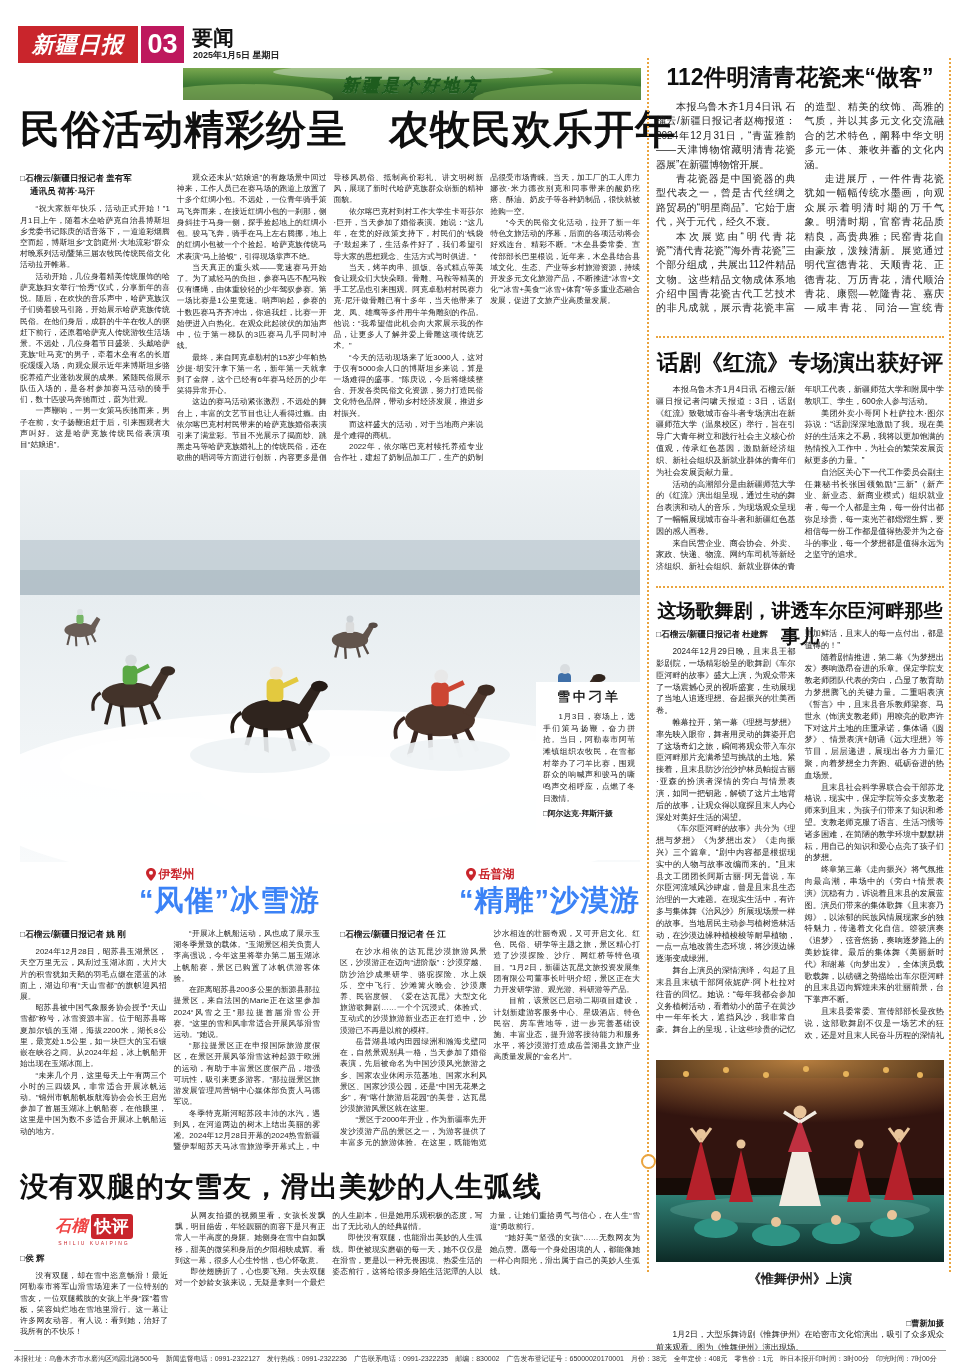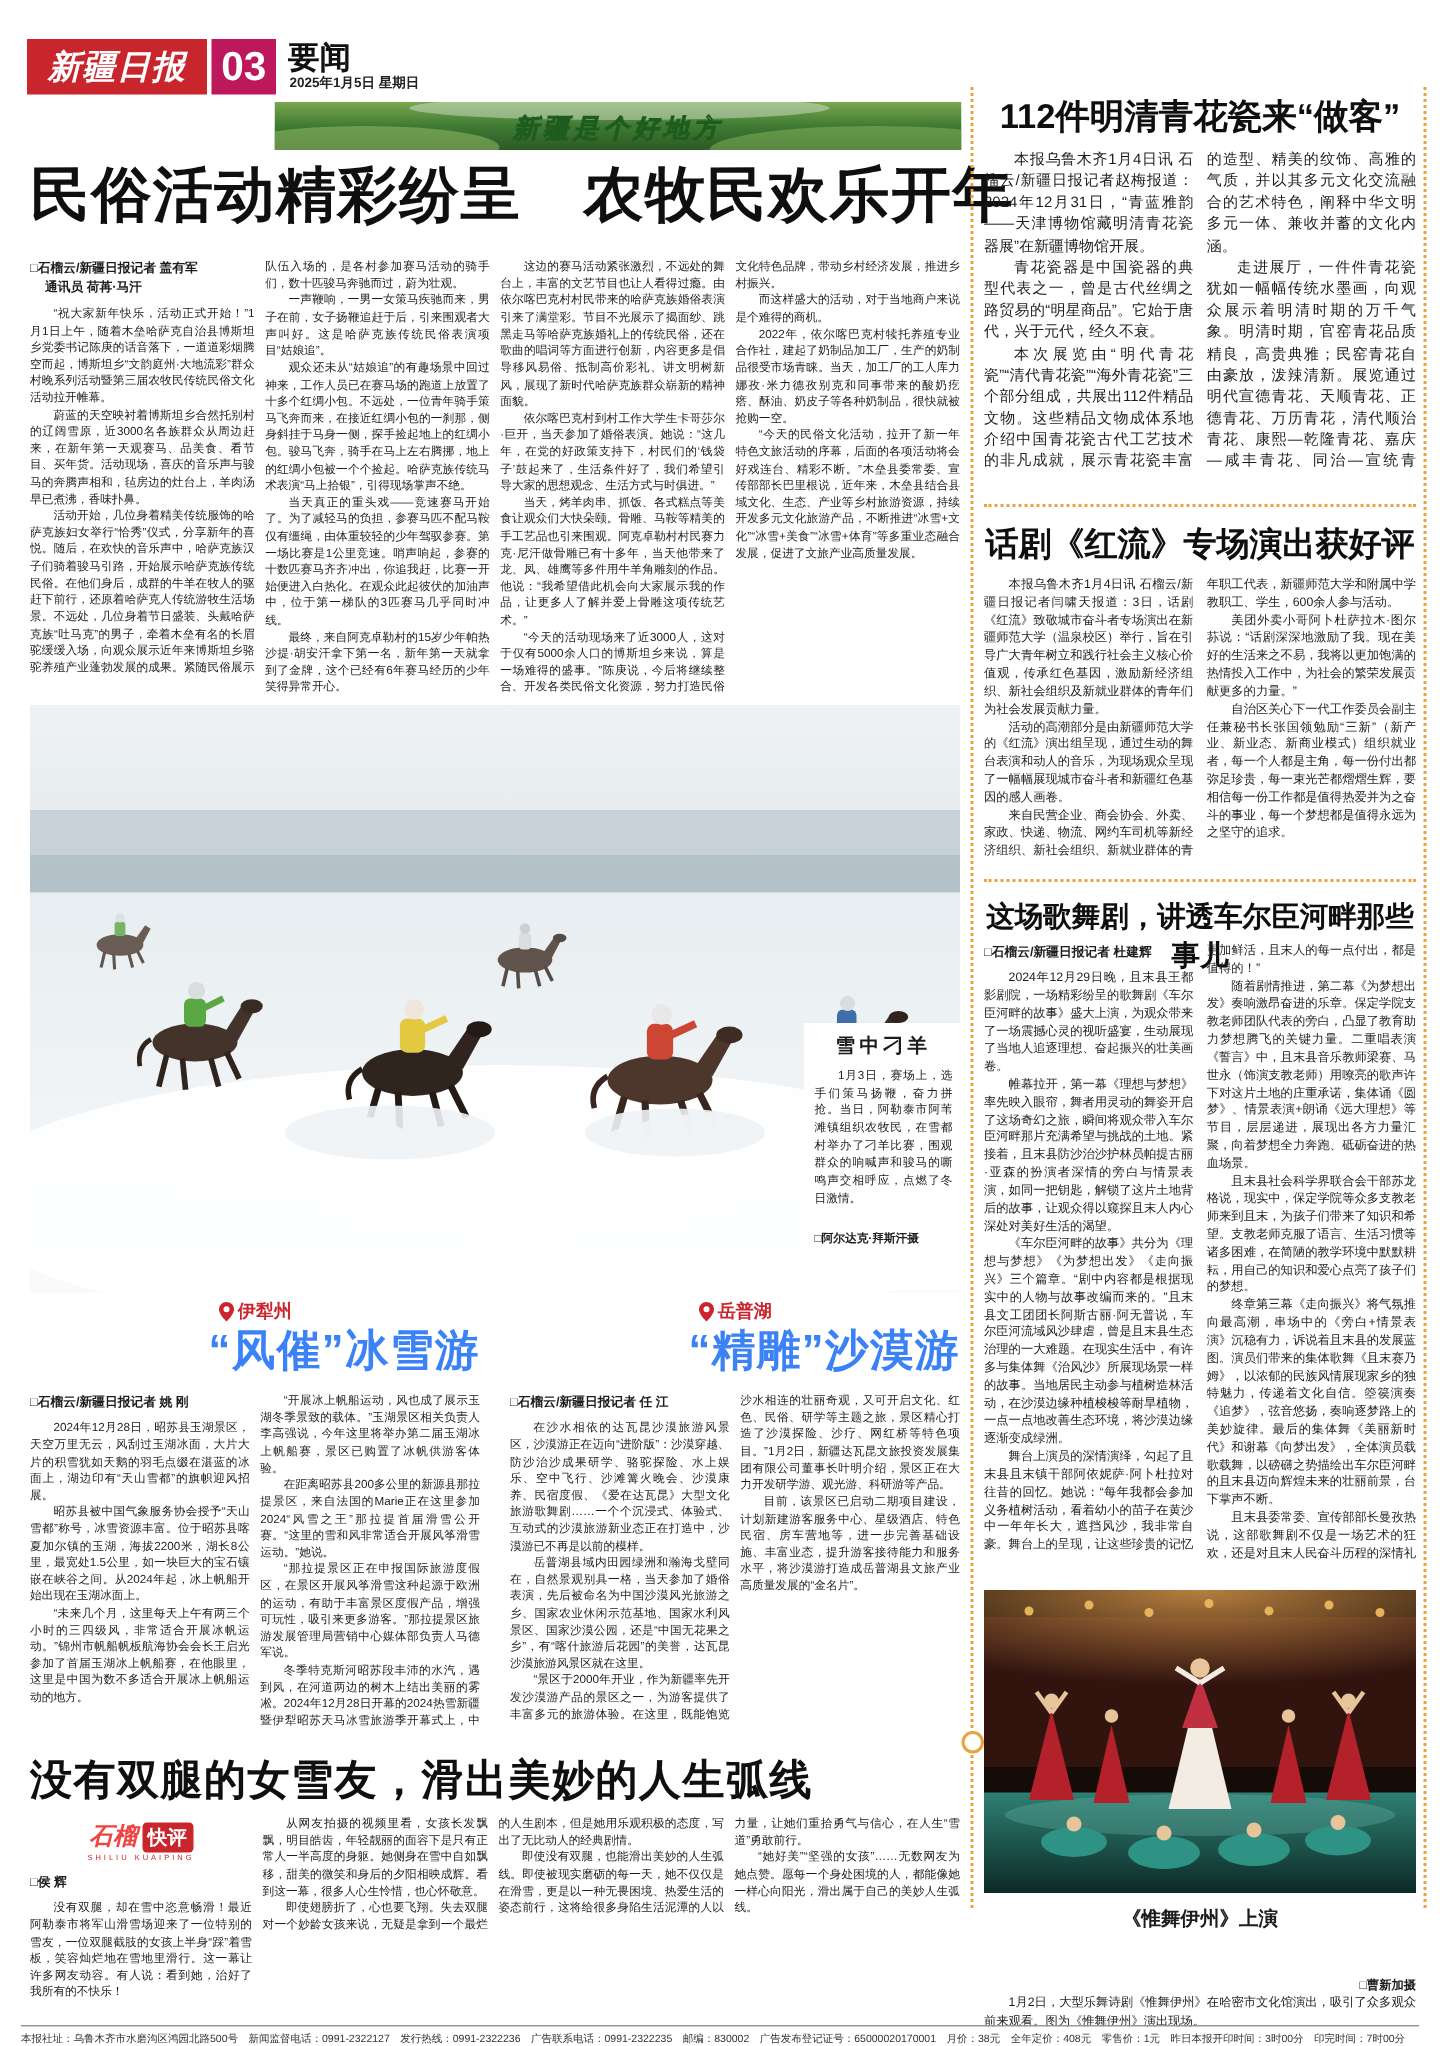--- a/index.html
+++ b/index.html
@@ -40,30 +40,30 @@
   .cols2{column-count:2;}
   .para{margin:0;text-indent:2em;}
   .byline{font-size:8.5px;font-weight:900;line-height:1.55;margin-bottom:5px;break-inside:avoid;}
   .byline-line{white-space:nowrap;}
 
   
   .cap-box{left:536px;top:682px;width:104px;height:178px;background:#fff;box-sizing:border-box;
            padding:6px 5px 4px 7px;}
   .cap-title{font-size:13px;font-weight:900;text-align:center;letter-spacing:3px;margin-bottom:5px;}
   .cap-text{font-size:7.8px;line-height:1.5;text-align:justify;text-indent:2em;}
-  .cap-credit{font-size:7.8px;font-weight:900;margin-top:15px;}
+  .cap-credit{font-size:7.8px;font-weight:900;margin-top:3px;}
 
   
   .comm-headline{left:20px;top:1168px;width:620px;font-size:28px;font-weight:900;color:#0f0f0f;letter-spacing:1px;}
   .comm-wrap{left:20px;top:1210px;width:620px;height:138px;display:flex;gap:7px;}
   .comm-left{width:148px;flex:0 0 148px;}
   .comm-logo{display:flex;align-items:center;justify-content:center;gap:3px;margin:4px 0 1px 0;}
   .logo-script{color:#ef4444;font-size:16px;font-weight:700;font-style:italic;
                font-family:"Liberation Serif","DejaVu Serif",serif;}
-  .logo-box{background:#c9252c;color:#fff;font-size:13px;font-weight:900;padding:1px 4px;border-radius:3px;}
+  .logo-box{background:#c9252c;color:#fff;font-size:17px;font-weight:900;padding:1px 4px;border-radius:3px;}
   .logo-en{text-align:center;font-size:5px;color:#c9252c;letter-spacing:2px;margin-bottom:6px;}
   .comm-right{flex:1;}
 
   .footer{left:14px;top:1350px;width:932px;border-top:1px solid #999;padding-top:3px;
           font-size:7px;color:#333;white-space:nowrap;overflow:hidden;}
 
   svg{display:block;}
 </style>
 </head>
 <body>
@@ -94,21 +94,20 @@
 
   <div class="abs lead-headline">民俗活动精彩纷呈　农牧民欢乐开年</div>
 
   <div class="abs bodytext cols4" style="left:20px;top:172px;width:620px;height:294px;">
     <div class="byline">
       <div class="byline-line">□石榴云/新疆日报记者 盖有军</div>
       <div class="byline-line" style="padding-left:10px;">通讯员 荷苒·马汗</div>
     </div>
     <div>
         <p class="para">“祝大家新年快乐，活动正式开始！”1月1日上午，随着木垒哈萨克自治县博斯坦乡党委书记陈庚的话音落下，一道道彩烟腾空而起，博斯坦乡“文韵庭州·大地流彩”群众村晚系列活动暨第三届农牧民传统民俗文化活动拉开帷幕。</p>
-        <p class="para">蔚蓝的天空映衬着博斯坦乡合然托别村的辽阔雪原，近3000名各族群众从周边赶来，在新年第一天观赛马、品美食、看节目、买年货。活动现场，喜庆的音乐声与骏马的奔腾声相和，毡房边的灶台上，羊肉汤早已煮沸，香味扑鼻。</p>
         <p class="para">活动开始，几位身着精美传统服饰的哈萨克族妇女举行“恰秀”仪式，分享新年的喜悦。随后，在欢快的音乐声中，哈萨克族汉子们骑着骏马引路，开始展示哈萨克族传统民俗。在他们身后，成群的牛羊在牧人的驱赶下前行，还原着哈萨克人传统游牧生活场景。不远处，几位身着节日盛装、头戴哈萨克族“吐马克”的男子，牵着木垒有名的长眉驼缓缓入场，向观众展示近年来博斯坦乡骆驼养殖产业蓬勃发展的成果。紧随民俗展示队伍入场的，是各村参加赛马活动的骑手们，数十匹骏马奔驰而过，蔚为壮观。</p>
         <p class="para">一声鞭响，一男一女策马疾驰而来，男子在前，女子扬鞭追赶于后，引来围观者大声叫好。这是哈萨克族传统民俗表演项目“姑娘追”。</p>
         <p class="para">观众还未从“姑娘追”的有趣场景中回过神来，工作人员已在赛马场的跑道上放置了十多个红绸小包。不远处，一位青年骑手策马飞奔而来，在接近红绸小包的一刹那，侧身斜挂于马身一侧，探手捡起地上的红绸小包。骏马飞奔，骑手在马上左右腾挪，地上的红绸小包被一个个捡起。哈萨克族传统马术表演“马上拾银”，引得现场掌声不绝。</p>
         <p class="para">当天真正的重头戏——竞速赛马开始了。为了减轻马的负担，参赛马匹不配马鞍仅有缰绳，由体重较轻的少年驾驭参赛。第一场比赛是1公里竞速。哨声响起，参赛的十数匹赛马齐齐冲出，你追我赶，比赛一开始便进入白热化。在观众此起彼伏的加油声中，位于第一梯队的3匹赛马几乎同时冲线。</p>
         <p class="para">最终，来自阿克卓勒村的15岁少年帕热沙提·胡安汗拿下第一名，新年第一天就拿到了金牌，这个已经有6年赛马经历的少年笑得异常开心。</p>
         <p class="para">这边的赛马活动紧张激烈，不远处的舞台上，丰富的文艺节目也让人看得过瘾。由依尔喀巴克村村民带来的哈萨克族婚俗表演引来了满堂彩。节目不光展示了揭面纱、跳黑走马等哈萨克族婚礼上的传统民俗，还在歌曲的唱词等方面进行创新，内容更多是倡导移风易俗、抵制高价彩礼、讲文明树新风，展现了新时代哈萨克族群众崭新的精神面貌。</p>
         <p class="para">依尔喀巴克村到村工作大学生卡哥莎尔·巨开，当天参加了婚俗表演。她说：“这几年，在党的好政策支持下，村民们的‘钱袋子’鼓起来了，生活条件好了，我们希望引导大家的思想观念、生活方式与时俱进。”</p>
         <p class="para">当天，烤羊肉串、抓饭、各式糕点等美食让观众们大快朵颐。骨雕、马鞍等精美的手工艺品也引来围观。阿克卓勒村村民赛力克·尼汗做骨雕已有十多年，当天他带来了龙、凤、雄鹰等多件用牛羊角雕刻的作品。他说：“我希望借此机会向大家展示我的作品，让更多人了解并爱上骨雕这项传统艺术。”</p>
         <p class="para">“今天的活动现场来了近3000人，这对于仅有5000余人口的博斯坦乡来说，算是一场难得的盛事。”陈庚说，今后将继续整合、开发各类民俗文化资源，努力打造民俗文化特色品牌，带动乡村经济发展，推进乡村振兴。</p>
         <p class="para">而这样盛大的活动，对于当地商户来说是个难得的商机。</p>

